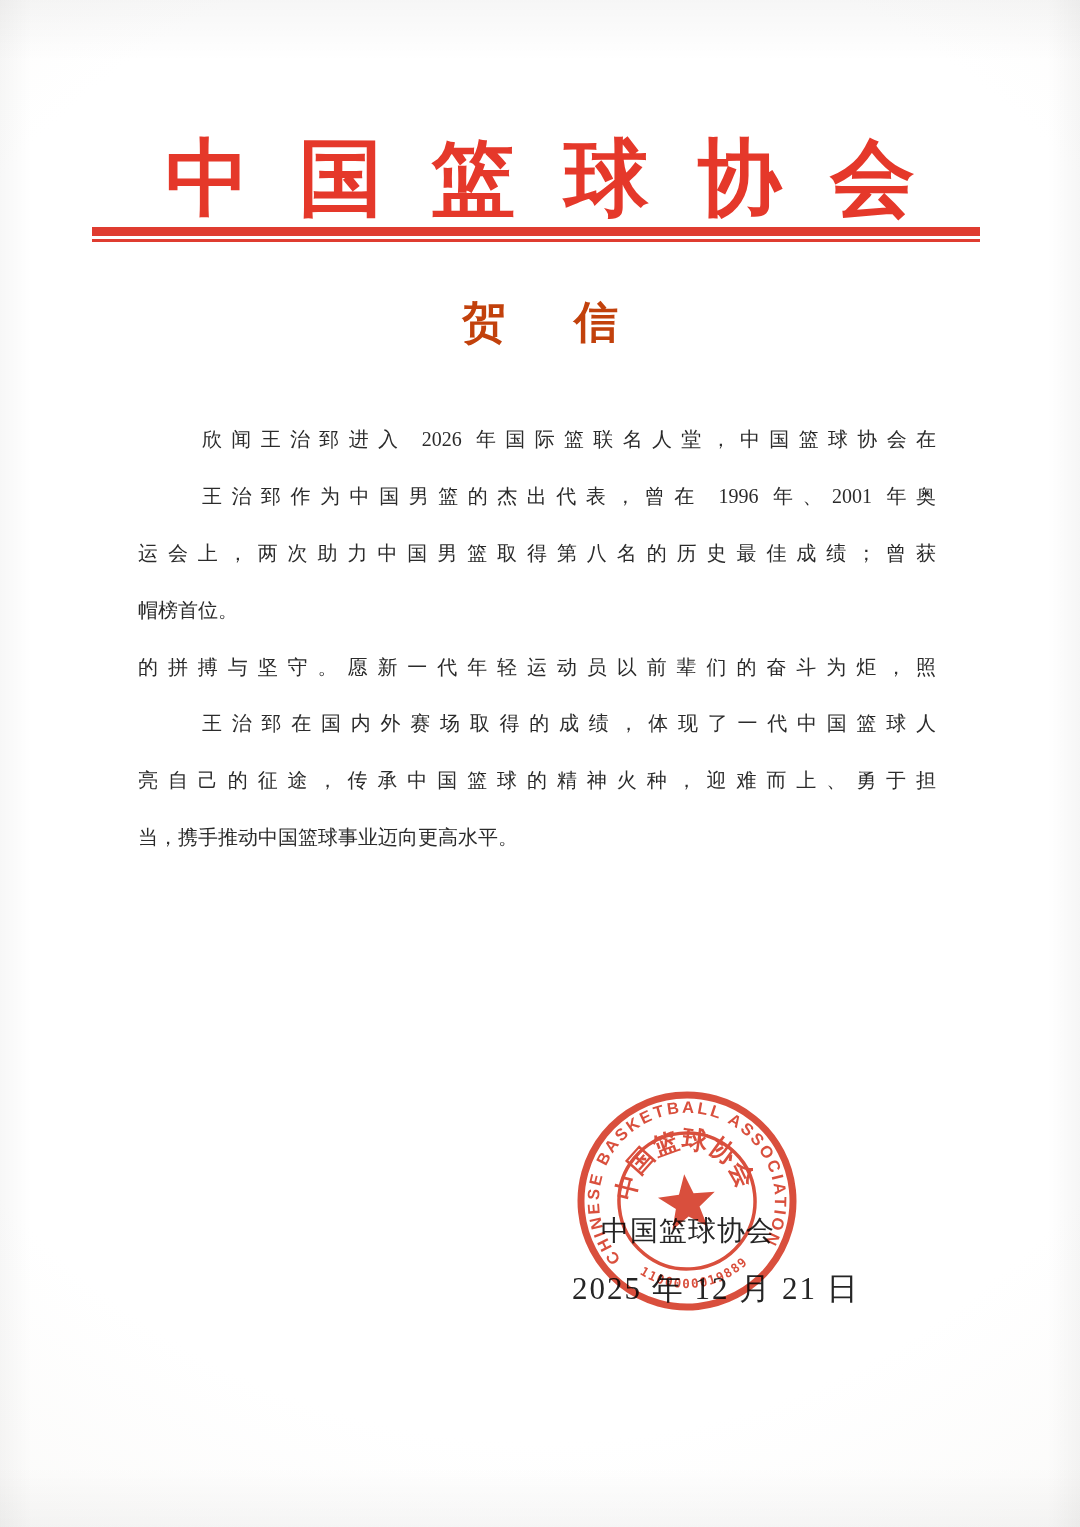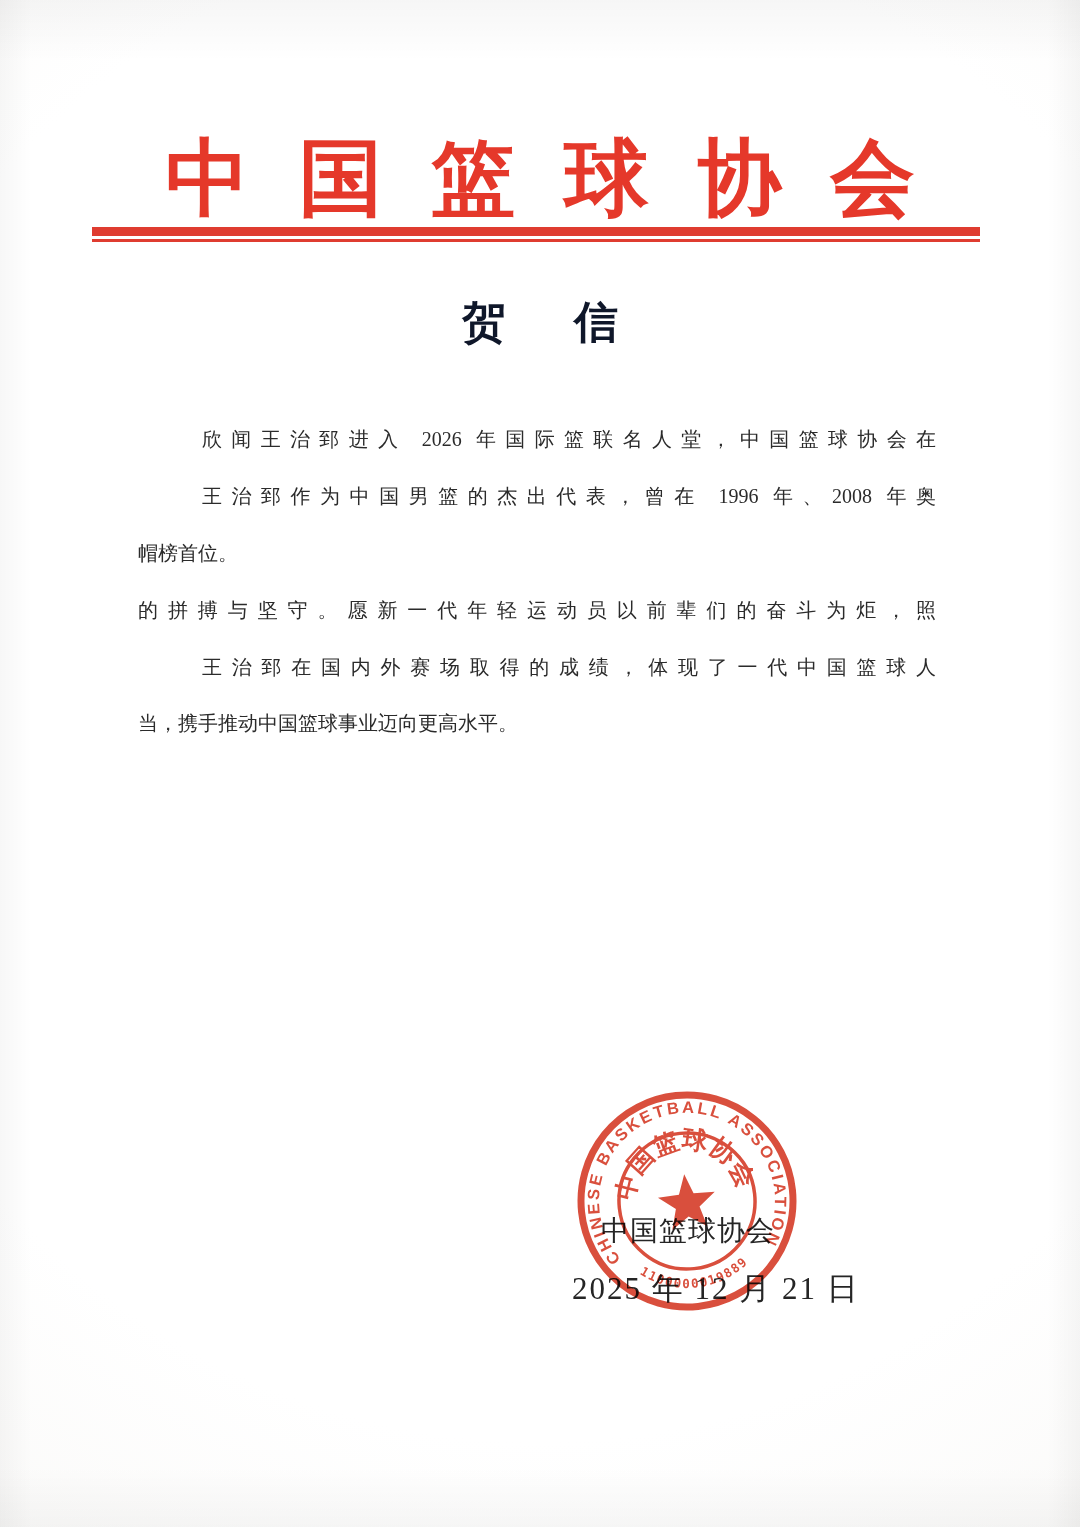--- a/index.html
+++ b/index.html
@@ -28,21 +28,21 @@
   .rule { position: absolute; left: 92px; width: 888px; }
   .rule-thick { height: 9px; background: #df3c30; }
   .rule-thin  { height: 3px; background: #df3c30; }
   .hdr-thick { top: 227px; }
   .hdr-thin  { top: 239px; }
   .doc-title {
     position: absolute; top: 293px; left: 0; width: 100%;
     text-align: center;
     font-size: 44px; font-weight: 600;
     letter-spacing: 68px; padding-left: 68px; box-sizing: border-box;
-    color: #0f172a;
+    color: #c2410c;
     white-space: nowrap;
   }
   .letter-body {
     position: absolute; top: 411px; left: 138px; width: 798px;
   }
   .body-line {
     height: 56.9px; line-height: 56.9px;
     font-size: 20px; color: #2b2b2b;
     text-align: justify; text-align-last: justify; text-justify: inter-character;
     overflow: hidden; white-space: nowrap;
@@ -79,24 +79,26 @@
 
 <div class="org-title">中国篮球协会</div>
 
 <div class="rule rule-thick hdr-thick"></div>
 <div class="rule rule-thin hdr-thin"></div>
 
 <div class="doc-title">贺信</div>
 
 <div class="letter-body">
     <div class="body-line indent">欣闻王治郅进入 2026 年国际篮联名人堂，中国篮球协会在</div>
-    <div class="body-line indent">王治郅作为中国男篮的杰出代表，曾在 1996 年、2008 年奥</div>
+    <div class="body-line indent">王治郅作为中国男篮的杰出代表，曾在 1996 年、2001 年奥</div>
+    <div class="body-line">运会上，两次助力中国男篮取得第八名的历史最佳成绩；曾获</div>
     <div class="body-line final">帽榜首位。</div>
     <div class="body-line">的拼搏与坚守。愿新一代年轻运动员以前辈们的奋斗为炬，照</div>
     <div class="body-line indent">王治郅在国内外赛场取得的成绩，体现了一代中国篮球人</div>
+    <div class="body-line">亮自己的征途，传承中国篮球的精神火种，迎难而上、勇于担</div>
     <div class="body-line final">当，携手推动中国篮球事业迈向更高水平。</div>
   </div>
 
 <div class="signature">中国篮球协会</div>
 <div class="date-line">2025 年 12 月 21 日</div>
 
 <svg class="seal" viewBox="0 0 230 230" xmlns="http://www.w3.org/2000/svg">
   <defs>
     <path id="arc-eng" d="M 71 191.2 A 88 88 0 1 1 159 191.2"></path>
     <path id="arc-num" d="M 53.5 176.5 A 87 87 0 0 0 176.5 176.5"></path>

